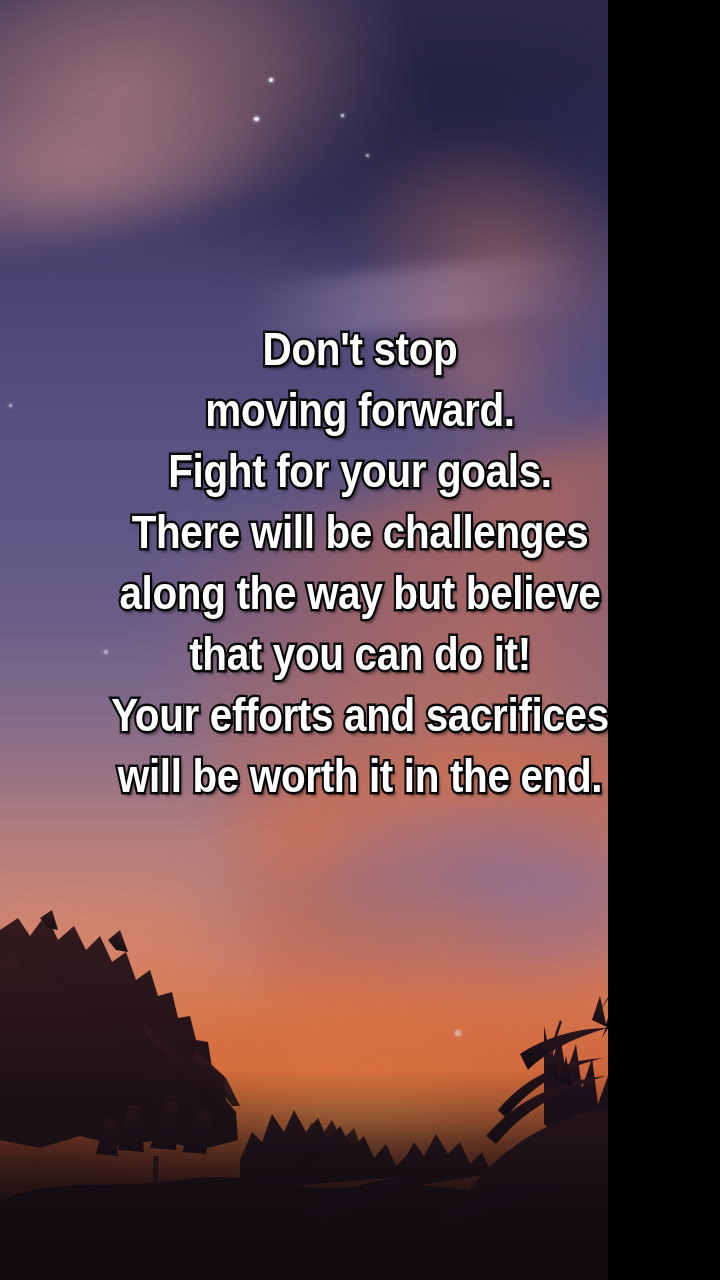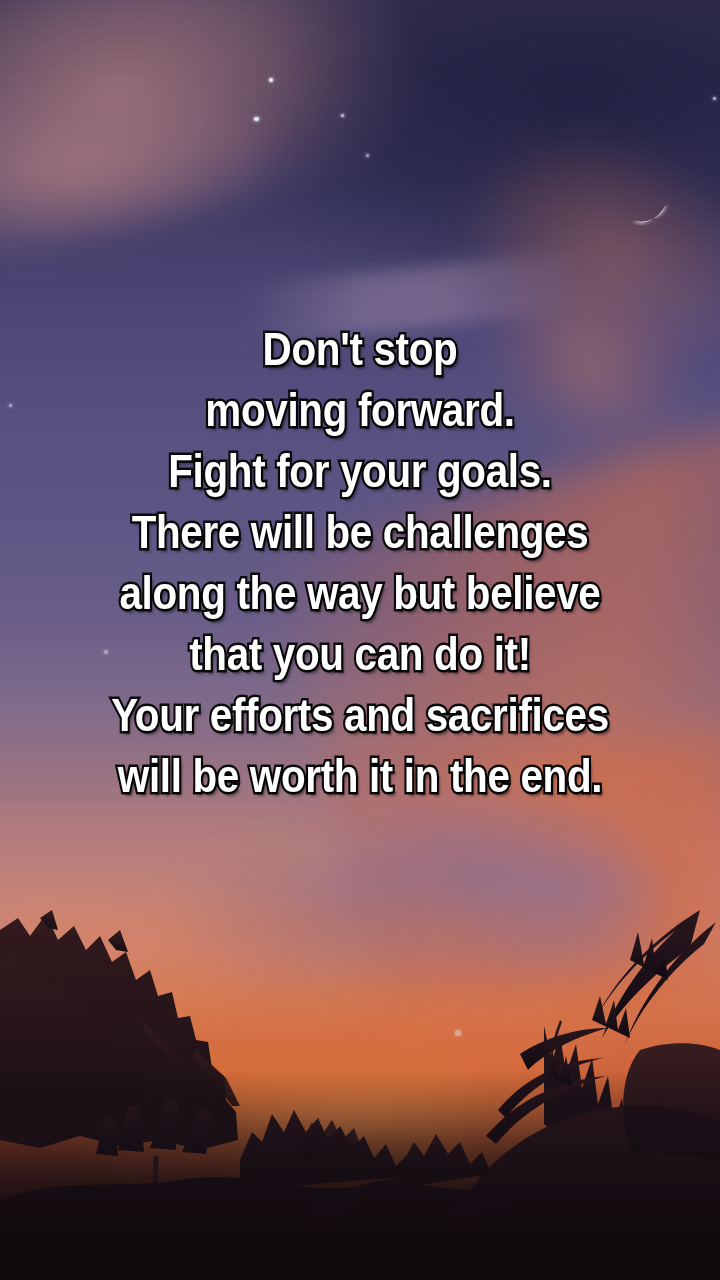--- a/index.html
+++ b/index.html
@@ -6,21 +6,21 @@
     margin: 0;
     padding: 0;
     background: #000;
   }
   body {
     font-family: "Liberation Sans", sans-serif;
   }
 
   #poster {
     position: relative;
-    width: 720px;
+    width: 608px;
     height: 1280px;
     overflow: hidden;
     background: #4c1d95;
   }
 
   
   .sky-base {
     position: absolute;
     inset: 0;
     background: linear-gradient(

